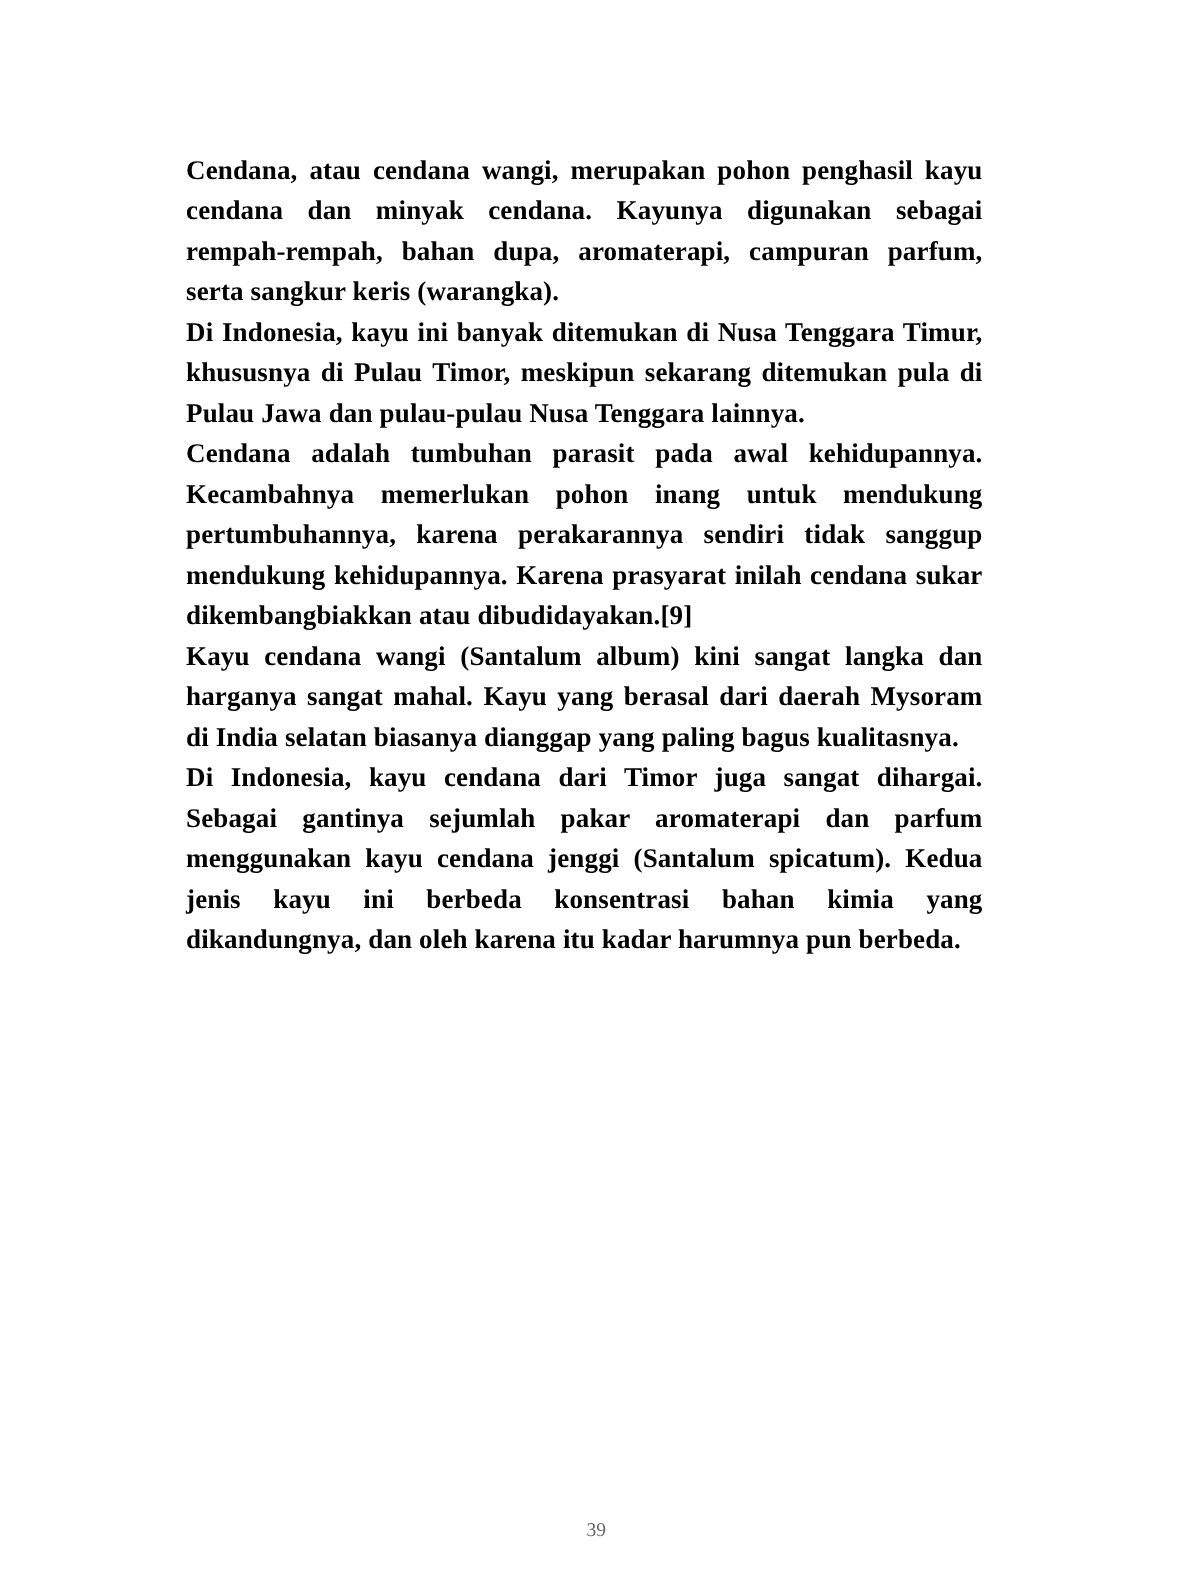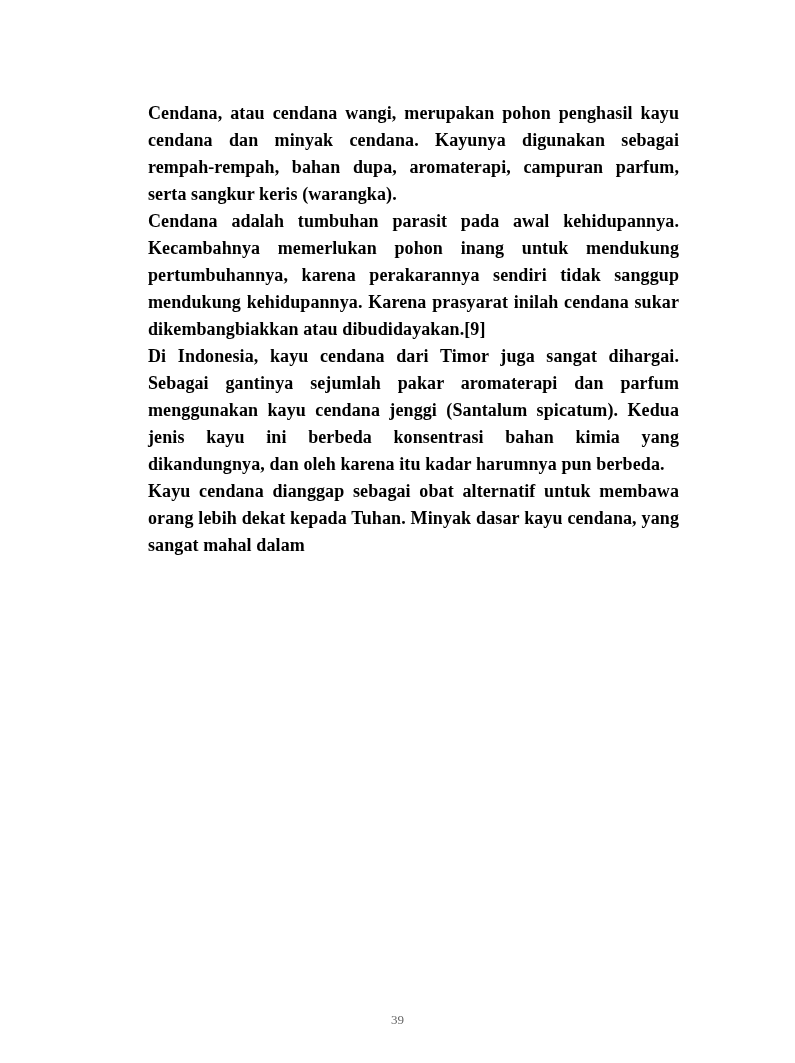--- a/index.html
+++ b/index.html
@@ -13,21 +13,21 @@
     position: relative;
     overflow: hidden;
   }
   .page {
     position: absolute;
     inset: 0;
     background: #ffffff;
   }
   .text-block {
     position: absolute;
-    left: 148px;
+    left: 124px;
     top: 100px;
     width: 531px;
   }
   .text-block p {
     margin: 0;
     padding: 0;
     font-family: "Liberation Serif", serif;
     font-weight: bold;
     font-size: 18px;
     line-height: 27px;
@@ -47,18 +47,19 @@
     font-weight: normal;
     color: #666666;
   }
 </style>
 </head>
 <body>
 
 <div class="page">
   <div class="text-block">
     <p>Cendana, atau cendana wangi, merupakan pohon penghasil kayu cendana dan minyak cendana. Kayunya digunakan sebagai rempah-rempah, bahan dupa, aromaterapi, campuran parfum, serta sangkur keris (warangka).</p>
+    <p>Di Indonesia, kayu ini banyak ditemukan di Nusa Tenggara Timur, khususnya di Pulau Timor, meskipun sekarang ditemukan pula di Pulau Jawa dan pulau-pulau Nusa Tenggara lainnya.</p>
     <p>Cendana adalah tumbuhan parasit pada awal kehidupannya. Kecambahnya memerlukan pohon inang untuk mendukung pertumbuhannya, karena perakarannya sendiri tidak sanggup mendukung kehidupannya. Karena prasyarat inilah cendana sukar dikembangbiakkan atau dibudidayakan.[9]</p>
+    <p>Kayu cendana wangi (Santalum album) kini sangat langka dan harganya sangat mahal. Kayu yang berasal dari daerah Mysoram di India selatan biasanya dianggap yang paling bagus kualitasnya.</p>
     <p>Di Indonesia, kayu cendana dari Timor juga sangat dihargai. Sebagai gantinya sejumlah pakar aromaterapi dan parfum menggunakan kayu cendana jenggi (Santalum spicatum). Kedua jenis kayu ini berbeda konsentrasi bahan kimia yang dikandungnya, dan oleh karena itu kadar harumnya pun berbeda.</p>
-    <p>Kayu cendana dianggap sebagai obat alternatif untuk membawa orang lebih dekat kepada Tuhan. Minyak dasar kayu cendana, yang sangat mahal dalam</p>
   </div>
   <div class="page-number">39</div>
 </div>
 
 </body></html>

